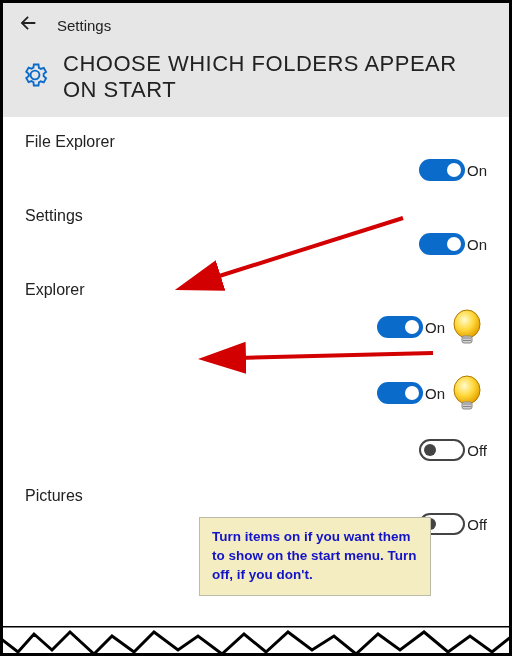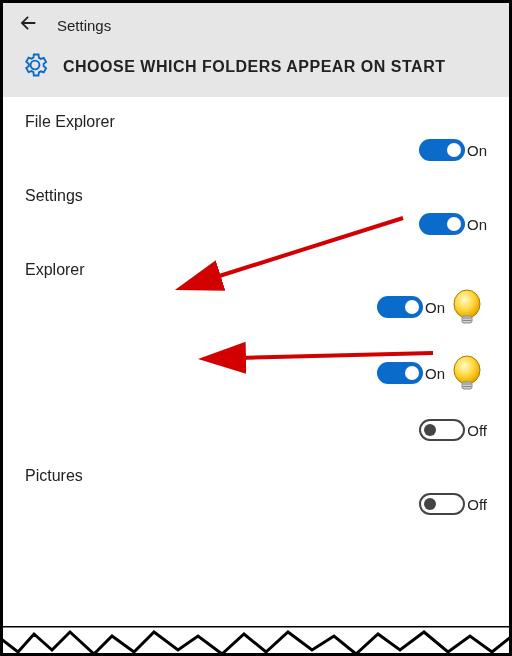--- a/index.html
+++ b/index.html
@@ -13,21 +13,21 @@
   }
   .header {
     background:#e6e6e6;
     padding:8px 14px 14px 14px;
   }
   .top-row { display:flex; align-items:center; gap:18px; height:28px;}
   .back-icon { cursor:pointer; }
   .app-title { font-size:15px; color:#222; }
   .title-row { display:flex; align-items:center; gap:14px; margin-top:12px; padding-left:4px;}
   .gear-icon { color:#0b6bcb; flex-shrink:0; }
-  .page-title { font-size:16px; letter-spacing:.5px; color:#222; font-weight:700;}
+  .page-title { font-size:22px; letter-spacing:.5px; color:#222; font-weight:400;}
   .content { padding:16px 22px 0 22px; position:relative; }
   .item { margin-bottom:26px; }
   .item-label { font-size:16px; color:#222; margin-bottom:8px; }
   .row { display:flex; align-items:center; gap:2px;justify-content:flex-end; }
   
   .toggle { width:46px; height:22px; border-radius:11px; position:relative; cursor:pointer; }
   .toggle.on { background:#0b6bcb; }
   .toggle.off { background:#fff; border:2px solid #444; }
   .knob { position:absolute; width:14px; height:14px; border-radius:50%; top:50%; transform:translateY(-50%);}
   .toggle.on .knob { right:4px; background:#fff; }
@@ -133,20 +133,21 @@
     </div>
     <div class="item">
       <div class="item-label">Pictures</div>
       <div class="row">
         <div class="toggle off">
           <div class="knob"></div>
         </div>
         <span class="state">Off</span>
       </div>
     </div>
+    <div class="note">Turn items on if you want them to show on the start menu. Turn off, if you don't.</div>
 </div>
 
 <svg class="overlay" id="overlay" width="512" height="656">
   <defs>
     <marker id="ah" markerWidth="12" markerHeight="12" refX="2" refY="4" orient="auto">
       <path d="M0,0 L0,8 L12,4 Z" fill="#d20000"></path>
     </marker>
     <radialGradient id="bulbG" cx="40%" cy="35%" r="65%">
       <stop offset="0%" stop-color="#fffbd0"></stop>
       <stop offset="55%" stop-color="#ffd83b"></stop>

